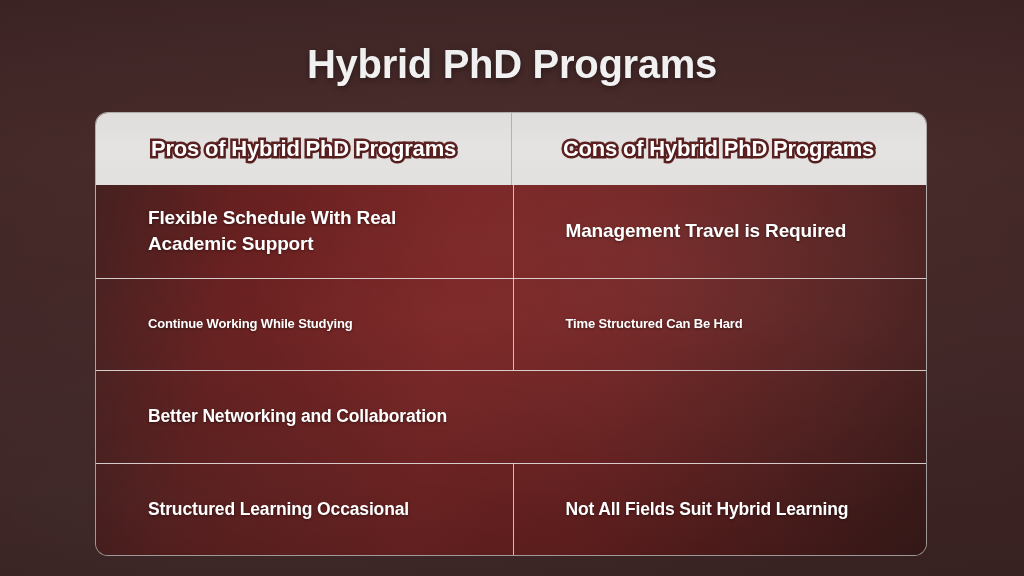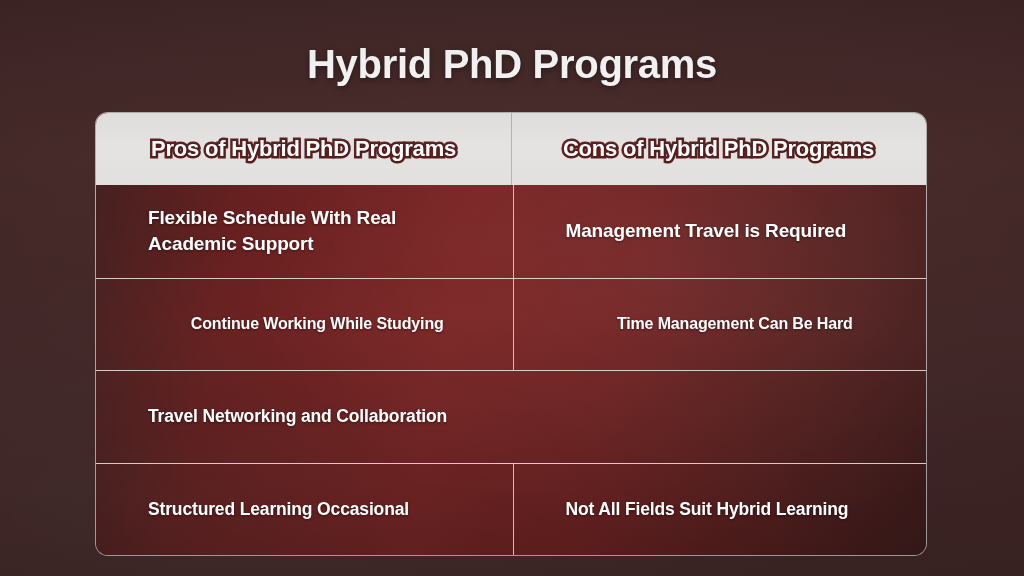--- a/index.html
+++ b/index.html
@@ -155,21 +155,21 @@
     padding: 0 22px 0 53px;
   }
   .td-text {
     color: #ffffff;
     font-weight: bold;
     font-size: 19px;
     line-height: 1.38;
     letter-spacing: -0.15px;
     text-shadow: 0 1px 3px rgba(0,0,0,0.42);
   }
-  .sz-lg .td-text { font-size: 16px; text-align: center; }
+  .sz-lg .td-text { font-size: 13px; }
   .sz-md .td-text { font-size: 19px; }
   .sz-sm .td-text { font-size: 17.5px; }
 </style>
 </head>
 <body>
 
 <div class="slide">
 
   <div class="title">Hybrid PhD Programs</div>
 
@@ -193,27 +193,27 @@
         <div class="td td-right">
           <span class="td-text">Management Travel is Required</span>
         </div>
       </div>
 
       <div class="tr sz-lg">
         <div class="td">
           <span class="td-text">Continue Working While Studying</span>
         </div>
         <div class="td td-right">
-          <span class="td-text">Time Management Can Be Hard</span>
+          <span class="td-text">Time Structured Can Be Hard</span>
         </div>
       </div>
 
       <div class="tr sz-sm">
         <div class="td">
-          <span class="td-text">Travel Networking and Collaboration</span>
+          <span class="td-text">Better Networking and Collaboration</span>
         </div>
       </div>
 
       <div class="tr sz-sm">
         <div class="td">
           <span class="td-text">Structured Learning Occasional</span>
         </div>
         <div class="td td-right">
           <span class="td-text">Not All Fields Suit Hybrid Learning</span>
         </div>

